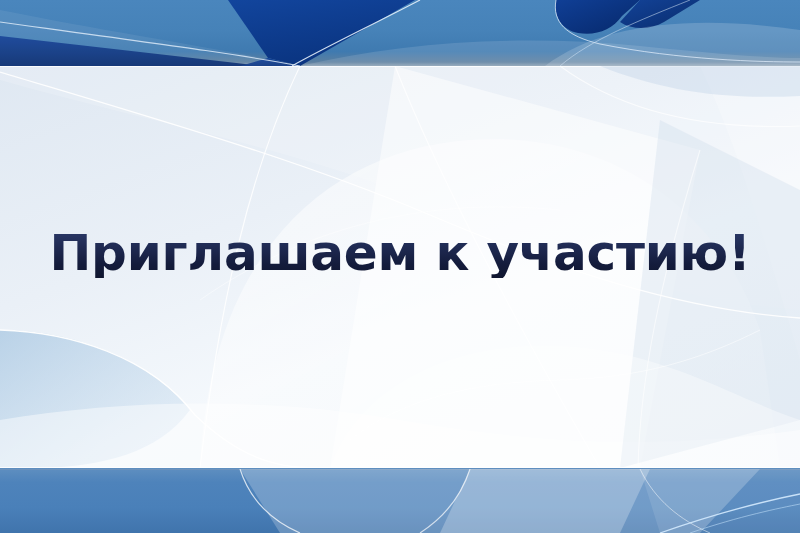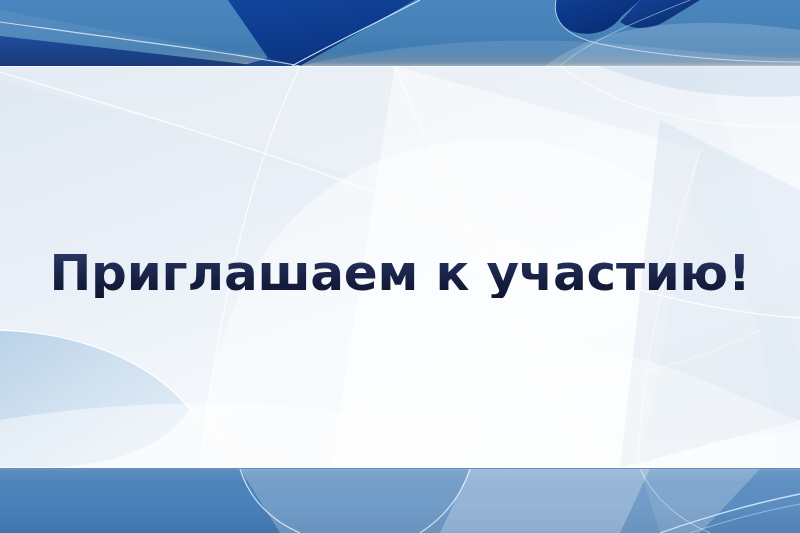--- a/index.html
+++ b/index.html
@@ -68,21 +68,21 @@
   #sep-bottom2{ top: 469px; background: rgba(120,150,185,0.55); }
 
   
   #headline-wrap {
     position: absolute;
     left: 0;
     top: 228px;
     width: 800px;
     height: 70px;
     display: flex;
-    align-items: flex-end;
+    align-items: flex-start;
     justify-content: center;
   }
   #headline {
     font-family: "DejaVu Sans", sans-serif;
     font-size: 50px;
     font-weight: bold;
     letter-spacing: -0.2px;
     line-height: 1;
     white-space: nowrap;
     background: linear-gradient(180deg, #2c3b6b 0%, #1f2a52 38%, #141c3c 72%, #10162f 100%);

